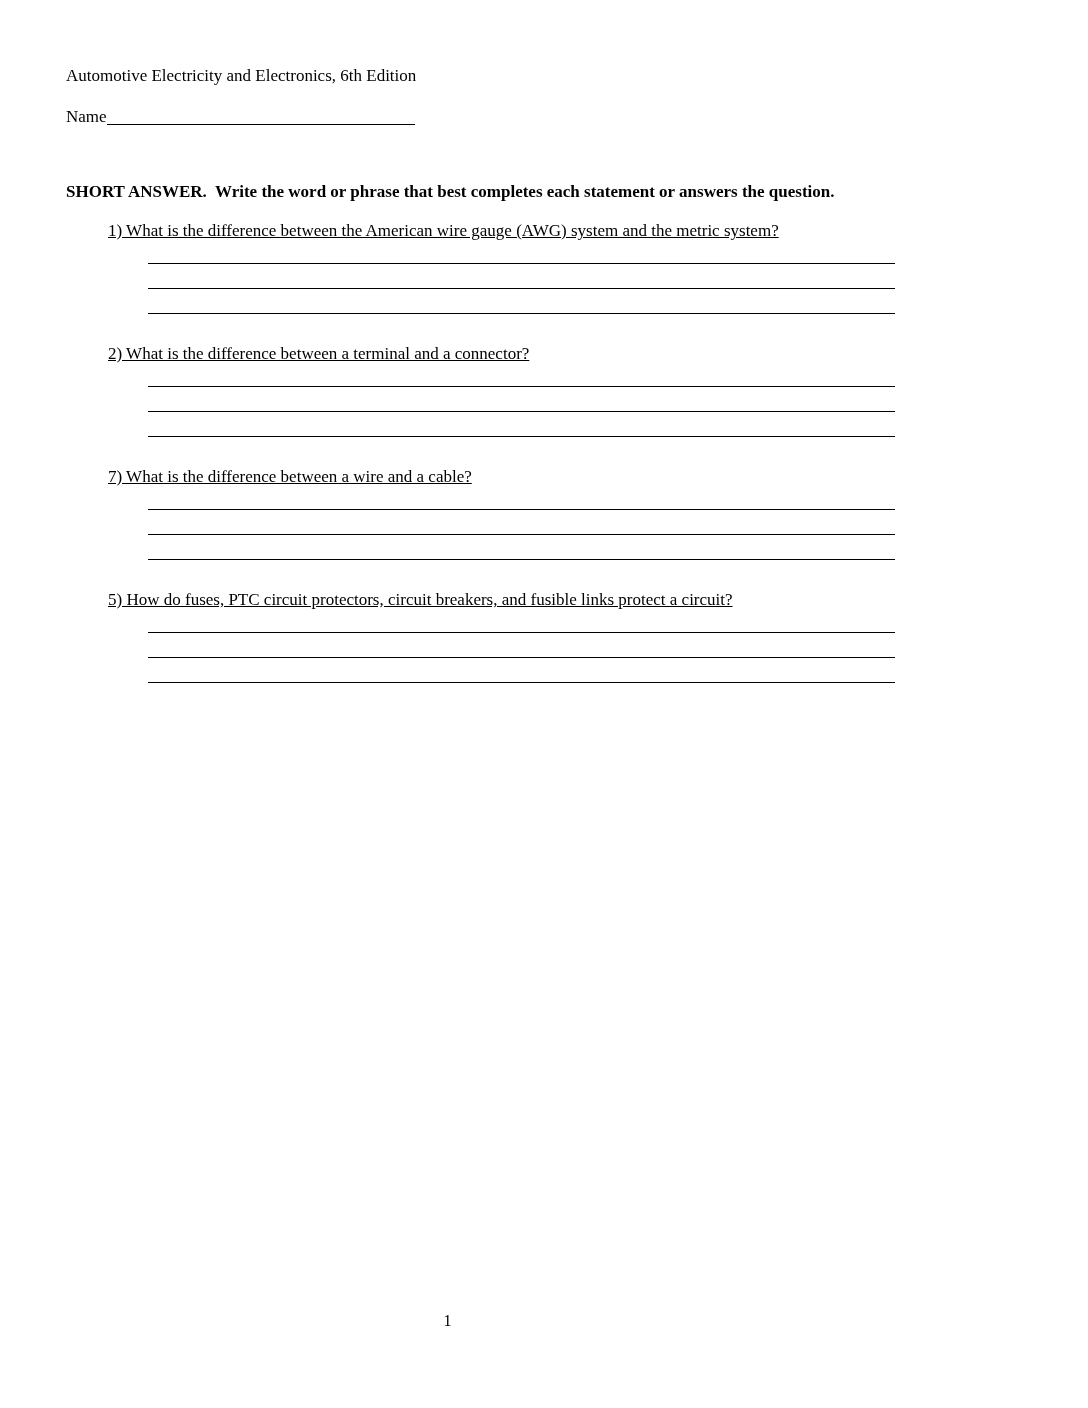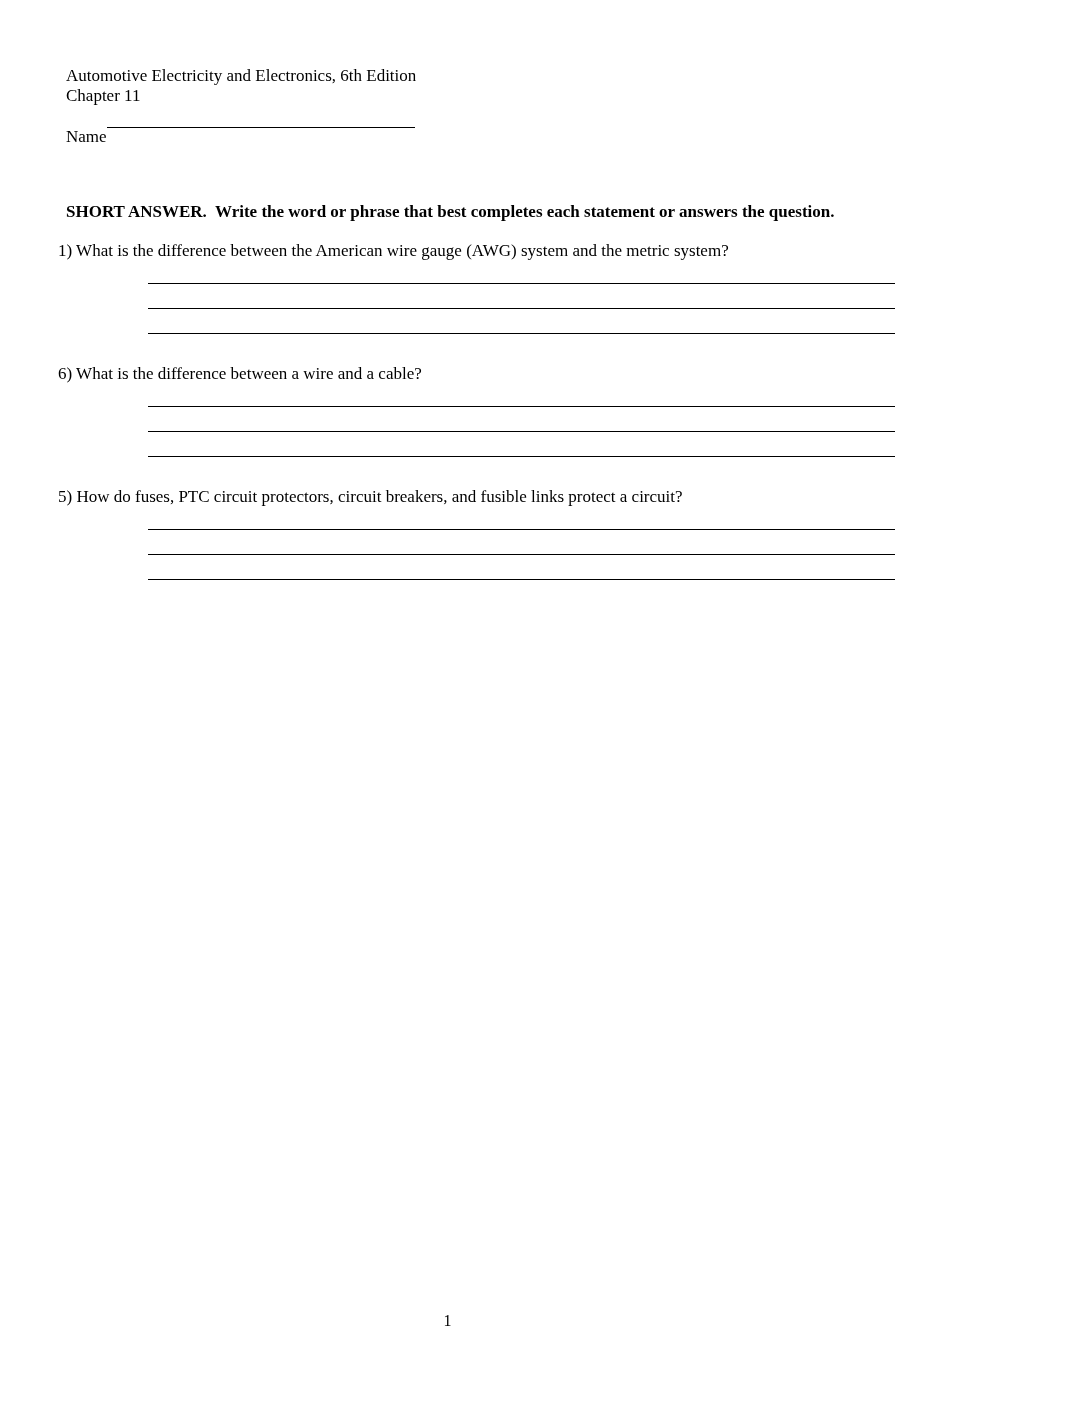--- a/index.html
+++ b/index.html
@@ -22,21 +22,21 @@
     padding-top: 66px;
     margin-left: 66px;
   }
   .header .line {
     white-space: nowrap;
   }
   .name-row {
     margin-top: 21px;
     margin-left: 66px;
     display: flex;
-    align-items: flex-start;
+    align-items: flex-end;
     height: 20px;
   }
   .name-label {
     flex: none;
   }
   .name-line {
     flex: none;
     width: 308px;
     height: 0;
     border-bottom: 1.5px solid #000;
@@ -48,22 +48,23 @@
     font-weight: bold;
     white-space: pre-wrap;
   }
   .questions {
     margin-top: 19px;
   }
   .question-block + .question-block {
     margin-top: 30px;
   }
   .question-text {
-    margin-left: 58px;
+    margin-left: 108px;
     margin-right: 60px;
+    text-decoration: underline;
   }
   .answer-lines {
     margin-left: 148px;
     width: 870px;
   }
   .answer-line {
     height: 24px;
     border-bottom: 1.5px solid #000;
   }
   .answer-line:first-child {
@@ -78,44 +79,51 @@
     font-size: 16px;
   }
 </style>
 </head>
 <body>
 
 <div class="page">
 
   <div class="header">
     <div class="line">Automotive Electricity and Electronics, 6th Edition</div>
-    <div class="line">Chapter 11</div>
   </div>
 
   <div class="name-row">
     <span class="name-label">Name</span>
     <span class="name-line"></span>
   </div>
 
   <div class="section-heading">SHORT ANSWER.  Write the word or phrase that best completes each statement or answers the question.</div>
 
   <div class="questions">
 
     <div class="question-block">
       <div class="question-text">1) What is the difference between the American wire gauge (AWG) system and the metric system?</div>
       <div class="answer-lines">
         <div class="answer-line"></div>
         <div class="answer-line"></div>
         <div class="answer-line"></div>
       </div>
     </div>
 
+    <div class="question-block">
+      <div class="question-text">2) What is the difference between a terminal and a connector?</div>
+      <div class="answer-lines">
+        <div class="answer-line"></div>
+        <div class="answer-line"></div>
+        <div class="answer-line"></div>
+      </div>
+    </div>
 
     <div class="question-block">
-      <div class="question-text">6) What is the difference between a wire and a cable?</div>
+      <div class="question-text">7) What is the difference between a wire and a cable?</div>
       <div class="answer-lines">
         <div class="answer-line"></div>
         <div class="answer-line"></div>
         <div class="answer-line"></div>
       </div>
     </div>
 
 
     <div class="question-block">
       <div class="question-text">5) How do fuses, PTC circuit protectors, circuit breakers, and fusible links protect a circuit?</div>

